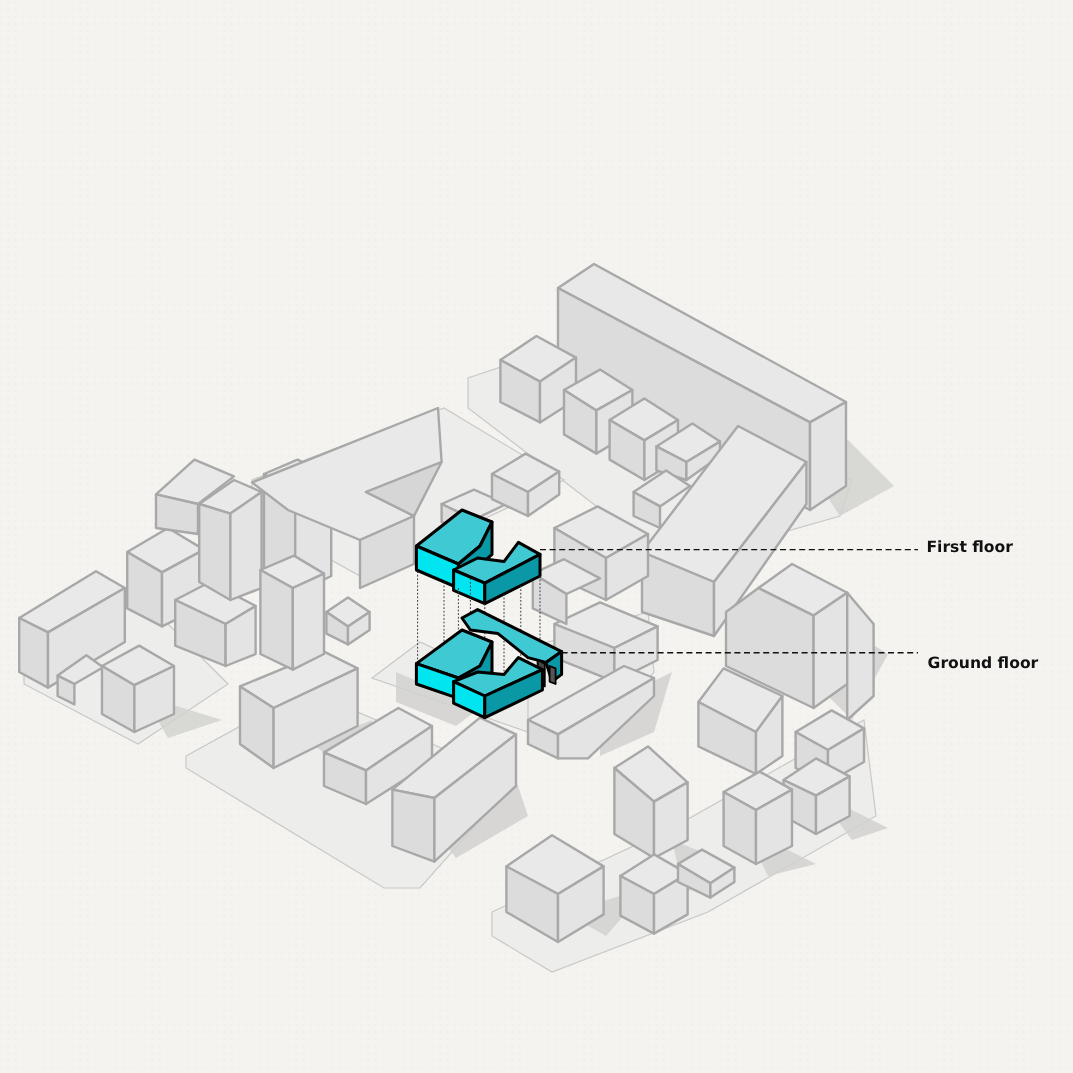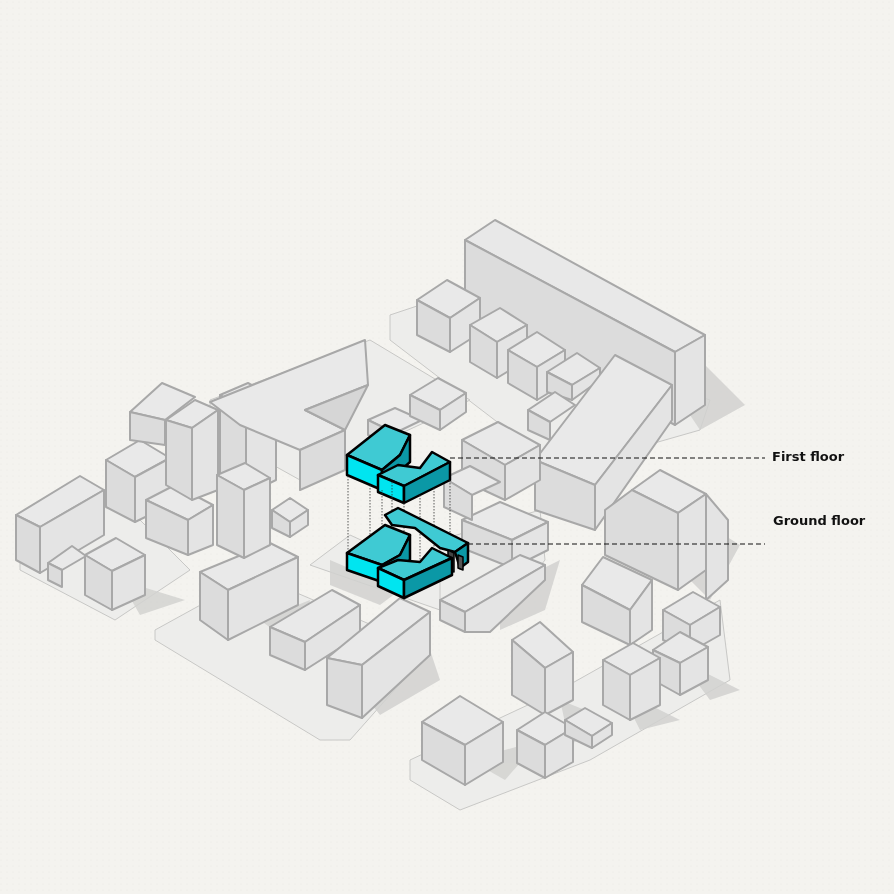--- a/index.html
+++ b/index.html
@@ -297,15 +297,15 @@
     </g>
   </g>
 
   <g stroke="#111" stroke-width="1.2" stroke-dasharray="5 3">
     <line x1="450" y1="458" x2="765" y2="458"></line>
     <line x1="468" y1="544" x2="765" y2="544"></line>
   </g>
 </svg>
 
 <div class="label" style="left:772px; top:449px;">First floor</div>
-<div class="label" style="left:773px; top:513px;">Ground floor</div>
+<div class="label" style="left:773px; top:546px;">Ground floor</div>
 
 </div>
 
 </body></html>

